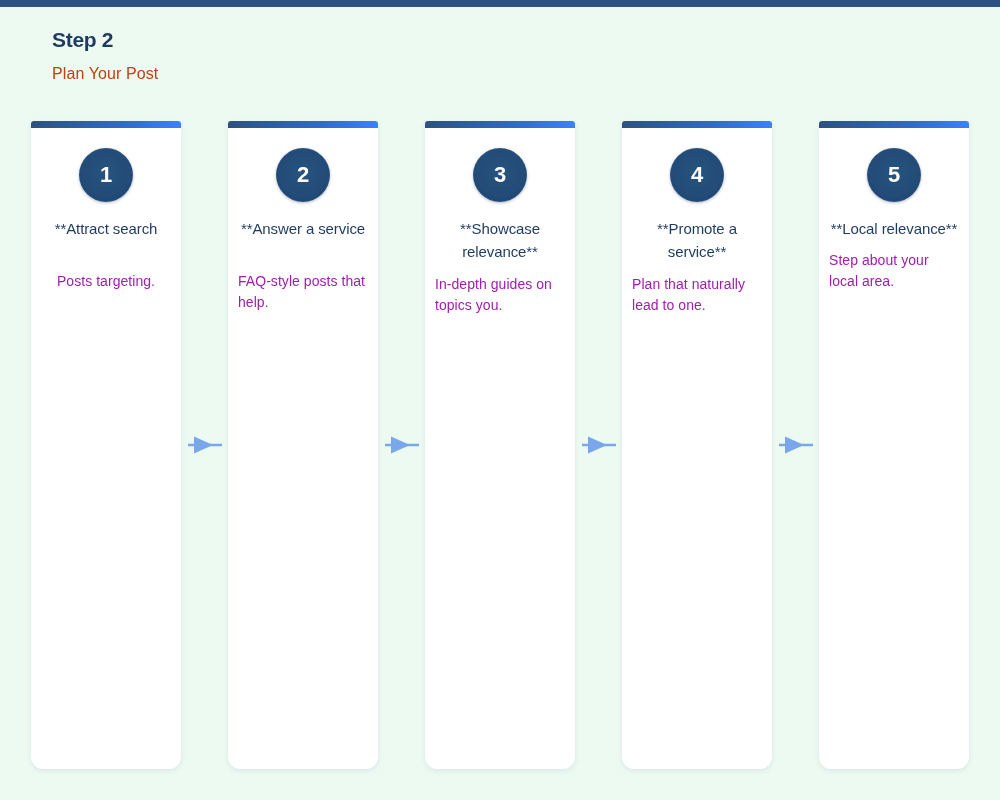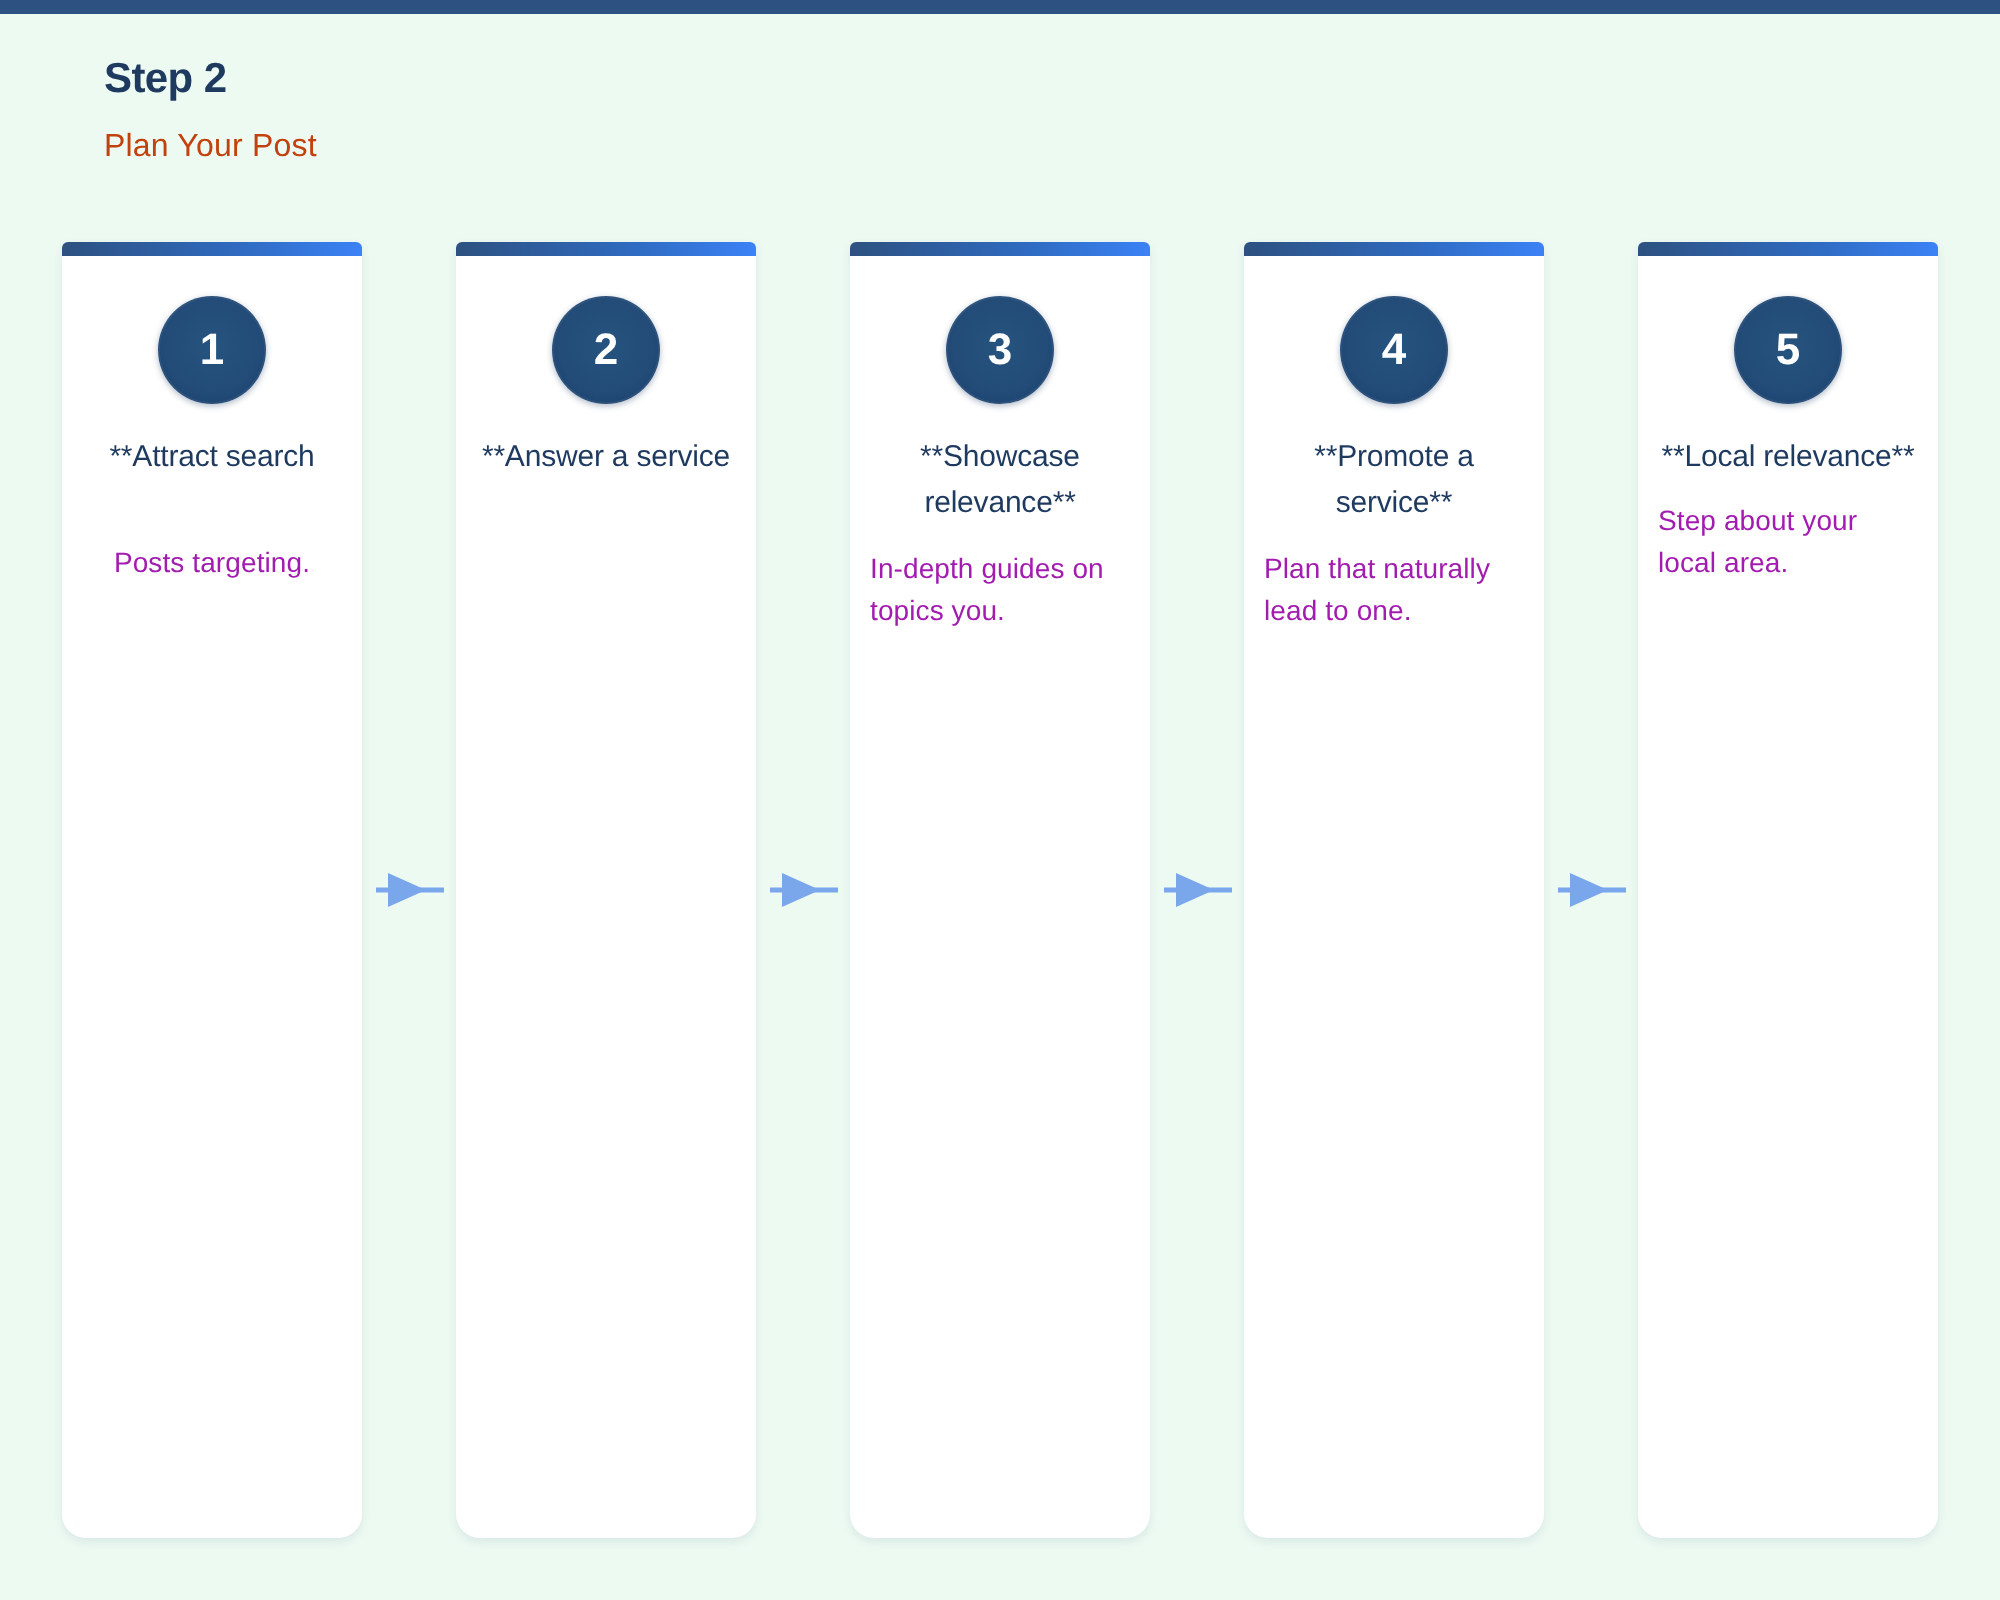--- a/index.html
+++ b/index.html
@@ -156,20 +156,21 @@
     <svg width="34" height="22" viewBox="0 0 34 22">
       <path d="M0 11 L34 11" stroke="#7aa7ec" stroke-width="2.4" fill="none"></path>
       <path d="M6 2.5 L25 11 L6 19.5 Z" fill="#7aa7ec"></path>
     </svg>
   </div>
 
   <div class="card gap-wide">
     <div class="card-topbar"></div>
     <div class="badge">2</div>
     <div class="card-title">**Answer a service</div>
+    <div class="card-desc">FAQ-style posts that help.</div>
   </div>
 
   <div class="connector">
     <svg width="34" height="22" viewBox="0 0 34 22">
       <path d="M0 11 L34 11" stroke="#7aa7ec" stroke-width="2.4" fill="none"></path>
       <path d="M6 2.5 L25 11 L6 19.5 Z" fill="#7aa7ec"></path>
     </svg>
   </div>
 
   <div class="card gap-narrow">

